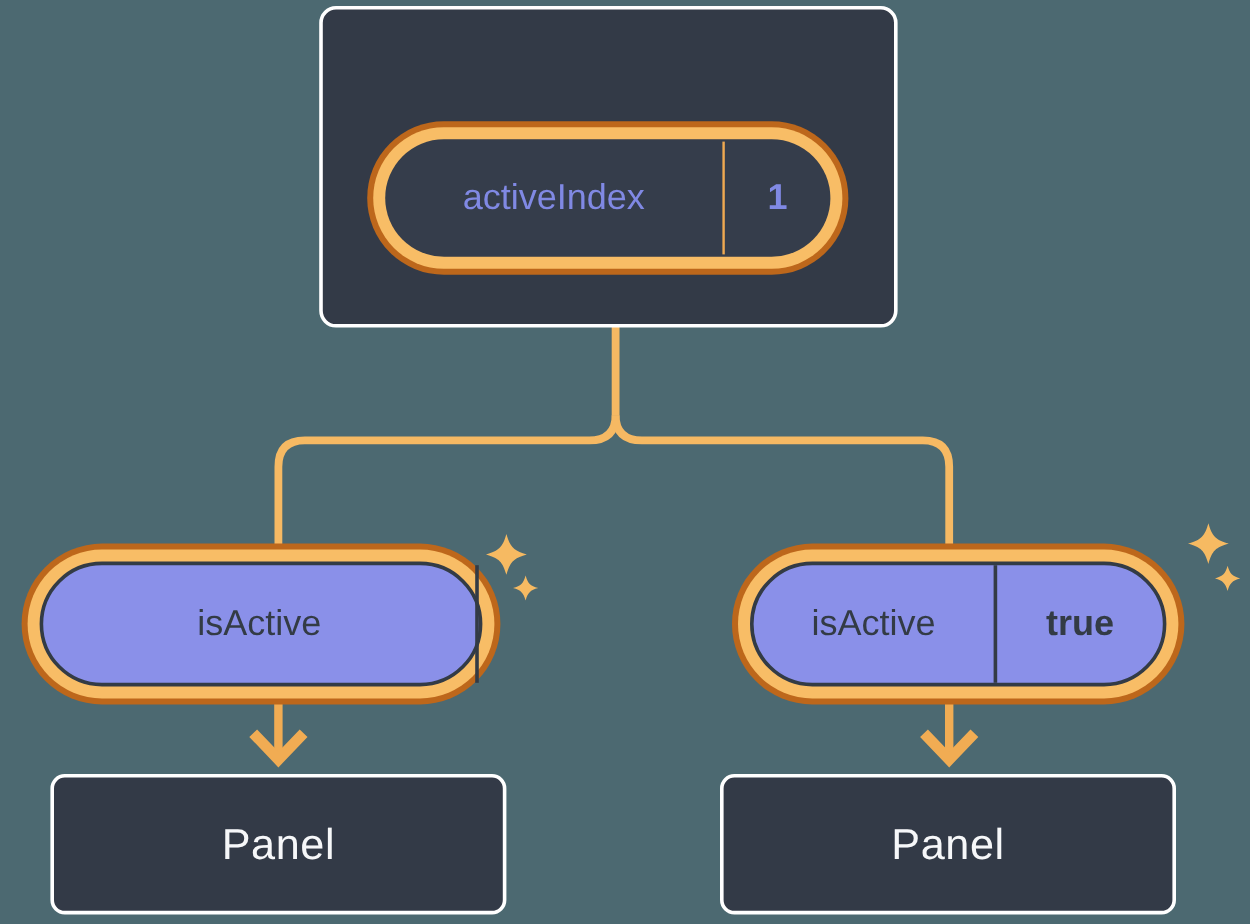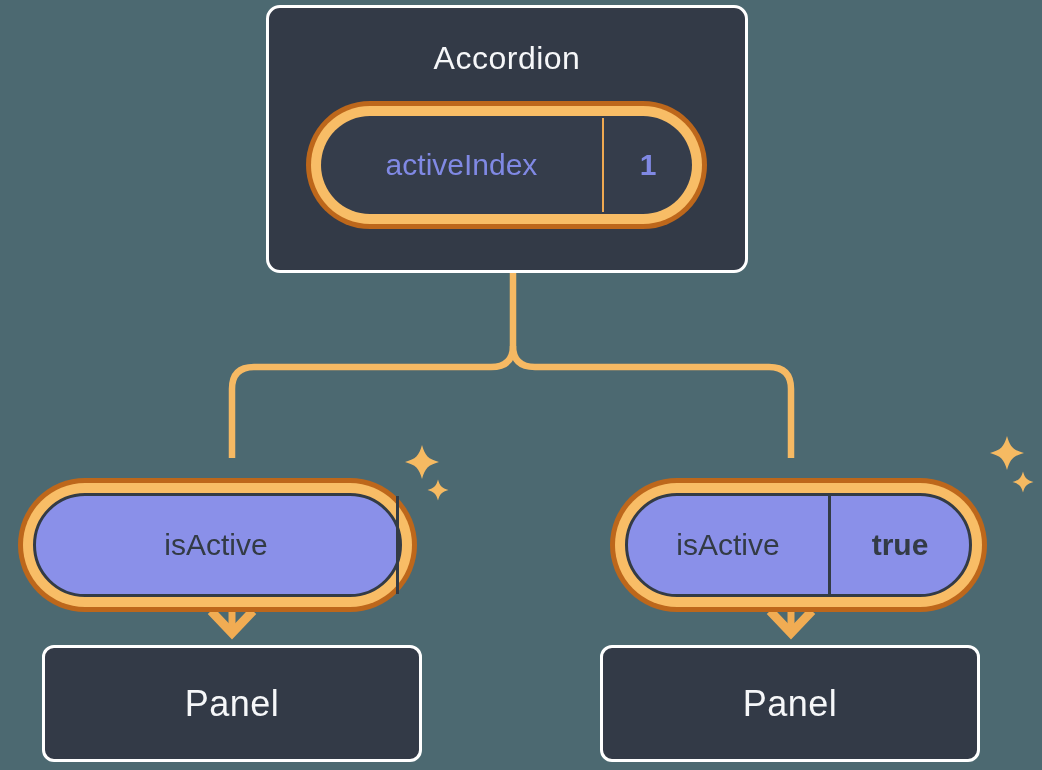--- a/index.html
+++ b/index.html
@@ -25,21 +25,21 @@
   .box-title{
     position:absolute;left:0;top:32px;width:100%;text-align:center;
     color:var(--light-text);font-size:32px;font-weight:500;letter-spacing:.5px;
   }
   .pill{
     position:absolute;z-index:1;display:flex;align-items:stretch;
     border-radius:999px;box-sizing:border-box;
     box-shadow:0 0 0 10px var(--ring-inner),0 0 0 15px var(--ring-outer);
   }
   .pill-dark{left:52px;top:108px;width:371px;height:98px;background:var(--pill-dark-fill);}
-  .pill-purple{background:var(--pill-purple-fill);border:3px solid var(--dark-text);margin-top:25px;}
+  .pill-purple{background:var(--pill-purple-fill);border:3px solid var(--dark-text);}
   .pill-left{left:33px;top:468px;width:369px;height:104px;}
   .pill-right{left:625px;top:468px;width:347px;height:104px;}
   .seg{display:flex;align-items:center;justify-content:center;font-size:30px;}
   .seg.label{flex:1;}
   .seg.value{font-weight:700;}
   .pill-dark .seg{color:var(--purple-text);}
   .pill-purple .seg{color:var(--dark-text);}
   .pill-dark .seg.value{width:88px;}
   .pill-left .seg.value{width:152px;}
   .pill-right .seg.value{width:138px;text-align:center;}
@@ -82,21 +82,20 @@
     <use href="#sparkle" class="sparkle" transform="translate(730 132) scale(1.1)"></use>
 
     <use href="#sparkle" class="sparkle" transform="translate(422 462) scale(1.7)"></use>
     <use href="#sparkle" class="sparkle" transform="translate(438 490) scale(1.05)"></use>
 
     <use href="#sparkle" class="sparkle" transform="translate(1007 453) scale(1.7)"></use>
     <use href="#sparkle" class="sparkle" transform="translate(1023 482) scale(1.05)"></use>
   </svg>
 
   <div class="component-box accordion-box">
-    <div class="box-title">Accordion</div>
     <div class="pill pill-dark">
       <span class="seg label">activeIndex</span>
       <span class="divider divider-orange"></span>
       <span class="seg value">1</span>
     </div>
   </div>
 
   <div class="pill pill-purple pill-left">
     <span class="seg label">isActive</span>
     <span class="divider divider-dark"></span>

